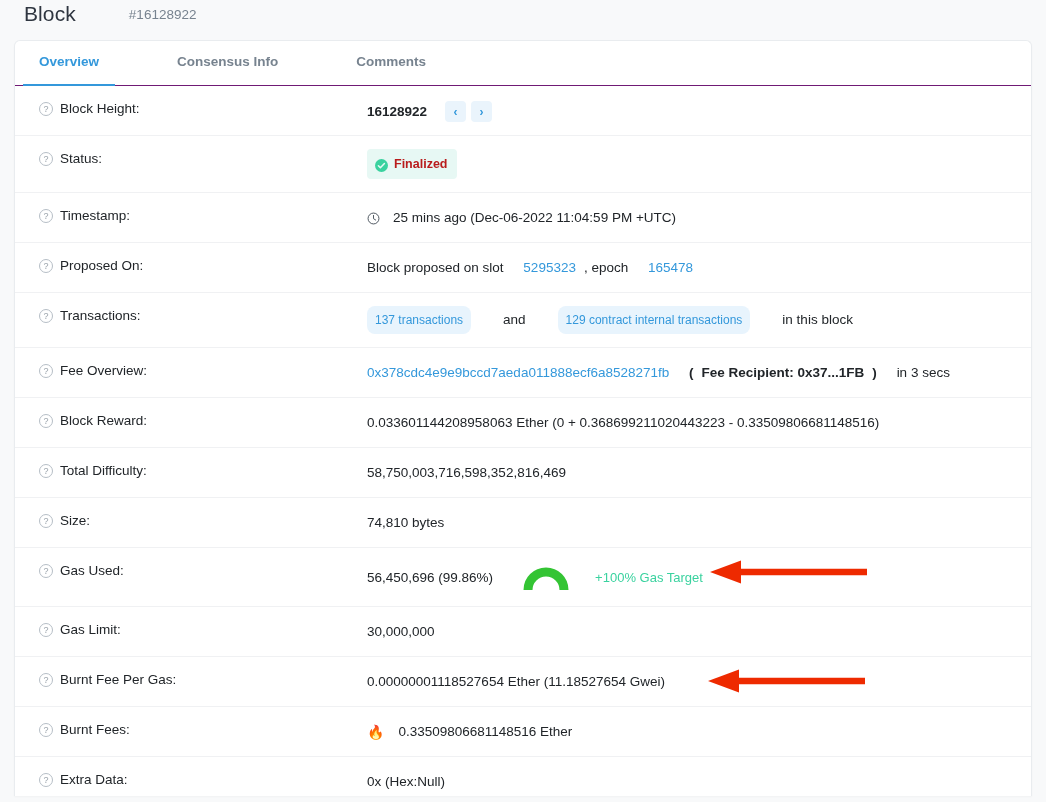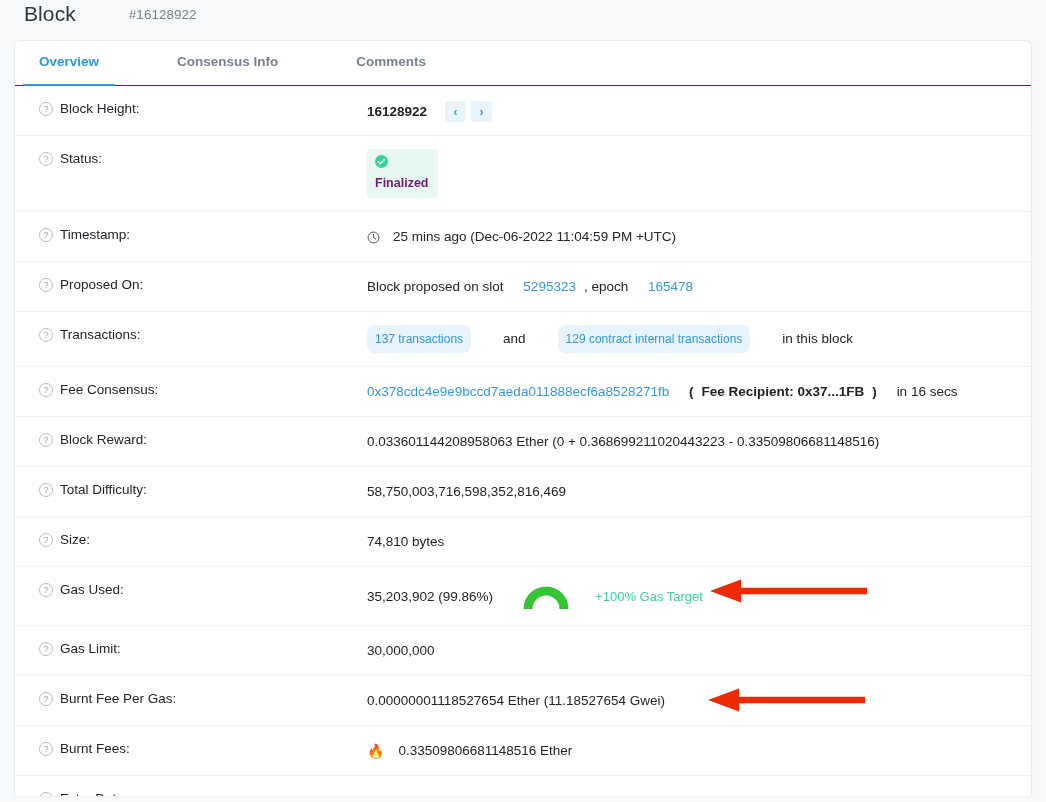--- a/index.html
+++ b/index.html
@@ -131,28 +131,28 @@
     font-size: 12px;
     display: flex; align-items: center; justify-content: center;
     cursor: pointer;
     line-height: 1;
     font-weight: 700;
   }
 
   
   .badge-finalized {
     display: inline-flex;
+    align-items: center;
     gap: 6px;
     background: #e7f8f4;
-    color: #701a75;
+    color: #b91c1c;
     border-radius: 4px;
     padding: 5px 10px 5px 8px;
     font-size: 12.5px;
     font-weight: 600;
-    flex-direction: column;
   }
   .check-circle {
     width: 13px; height: 13px;
     display: inline-block;
   }
   .badge-link {
     display: inline-block;
     background: #e8f4fd;
     color: #3498db;
     border-radius: 8px;
@@ -273,30 +273,30 @@
       <span class="badge-link">137 transactions</span>
       <span class="plain sep">and</span>
       <span class="badge-link">129 contract internal transactions</span>
       <span class="plain sep">in this block</span>
     </div>
   </div>
 
   <div class="row">
     <div class="row-label">
       <span class="help">?</span>
-      <span>Fee Consensus:</span>
+      <span>Fee Overview:</span>
     </div>
     <div class="row-value drop-2">
       <span class="link">0x378cdc4e9e9bccd7aeda011888ecf6a8528271fb</span>
       <span>&nbsp;</span>
       <span style="font-weight:700">(</span>
       <span style="font-weight:700">Fee Recipient: 0x37...1FB</span>
       <span style="font-weight:700">)</span>
       <span>&nbsp;</span>
-      <span>in 16 secs</span>
+      <span>in 3 secs</span>
     </div>
   </div>
 
   <div class="row">
     <div class="row-label">
       <span class="help">?</span>
       <span>Block Reward:</span>
     </div>
     <div class="row-value drop-2">0.033601144208958063 Ether (0 + 0.368699211020443223 - 0.33509806681148516)</div>
   </div>
@@ -316,21 +316,21 @@
     </div>
     <div class="row-value drop-2">74,810 bytes</div>
   </div>
 
   <div class="row">
     <div class="row-label">
       <span class="help">?</span>
       <span>Gas Used:</span>
     </div>
     <div class="row-value drop-2">
-      <span>35,203,902 (99.86%)</span>
+      <span>56,450,696 (99.86%)</span>
       <span class="gauge">
         <svg width="46" height="30" viewBox="0 0 46 30" aria-hidden="true">
           <path d="M5 27 A18 18 0 0 1 41 27" fill="none" stroke="#34c434" stroke-width="9"></path>
         </svg>
       </span>
       <span class="gas-target">+100% Gas Target</span>
 
       <span class="arrow" style="left:342px; top:-2px;">
         <svg width="158" height="26" viewBox="0 0 158 26" aria-hidden="true">
           <path d="M28 13 L158 13" stroke="#ee2a00" stroke-width="6.5" stroke-linecap="butt"></path>

